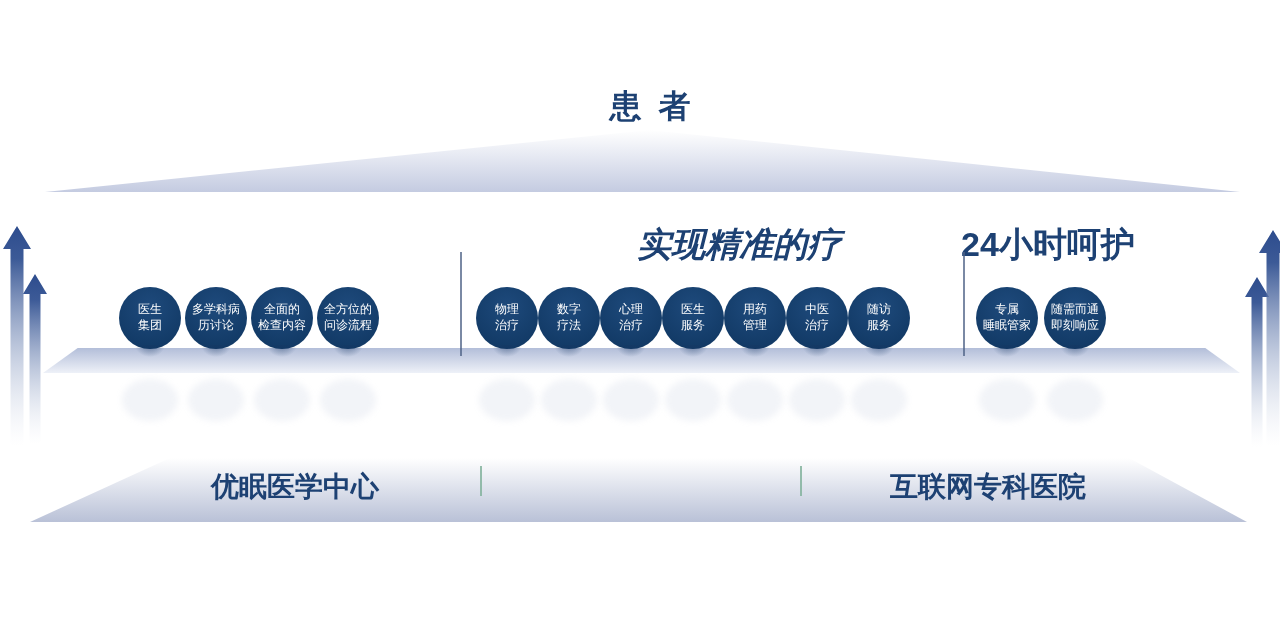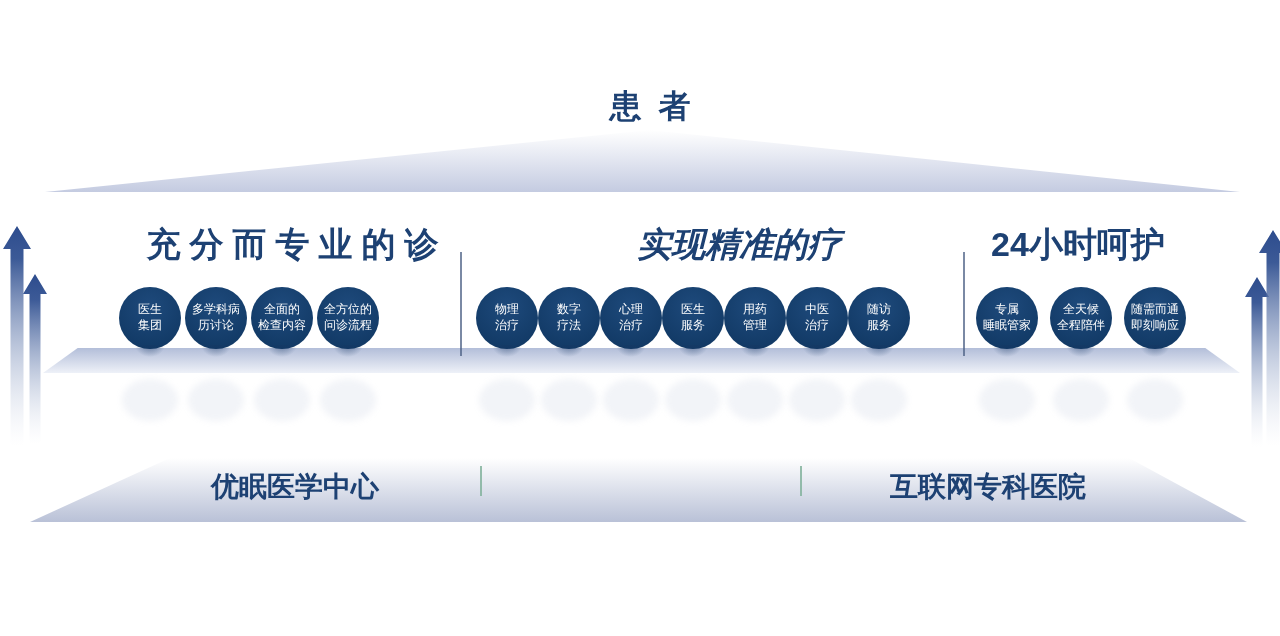--- a/index.html
+++ b/index.html
@@ -13,25 +13,25 @@
   .platform{position:absolute;left:43px;top:348px;width:1197px;height:25px;
             clip-path:polygon(2.9% 0,97.1% 0,100% 100%,0 100%);
             background:linear-gradient(to bottom,var(--platform_shade) 0%,#eef1f8 100%);}
   .base{position:absolute;left:30px;top:458px;width:1217px;height:64px;
         clip-path:polygon(11.5% 0,90.3% 0,100% 100%,0 100%);
         background:linear-gradient(to bottom,rgba(255,255,255,0) 0%,var(--base_shade) 100%);}
   .hdr{position:absolute;top:222px;transform:translateX(-50%);font-size:34px;font-weight:bold;
        color:var(--navy);white-space:nowrap;}
   .hdr1{left:297px;letter-spacing:9px;}
   .hdr2{left:739px;font-style:italic;}
-  .hdr3{left:1078px;}
+  .hdr3{left:1048px;}
   .vdiv{position:absolute;top:252px;width:2px;height:104px;background:var(--divider);opacity:.75;}
   .vdiv1{left:460px;} .vdiv2{left:963px;}
   .circle-row{position:absolute;top:287px;display:flex;z-index:2;}
-  .row1{left:119px;gap:4px;} .row2{left:476px;} .row3{left:976px;gap:12px;}
+  .row1{left:119px;gap:4px;} .row2{left:476px;} .row3{left:976px;gap:6px;}
   .circle-wrap{position:relative;width:62px;height:62px;flex:0 0 auto;}
   .circle{width:62px;height:62px;border-radius:50%;display:flex;flex-direction:column;
           align-items:center;justify-content:center;text-align:left;
           background:radial-gradient(circle at 50% 32%,var(--circle_top),var(--circle_bottom) 78%);
           color:#fff;font-size:12px;line-height:1.3;font-weight:400;}
   .circle span{display:block;white-space:nowrap;}
   .circle-shadow{position:absolute;top:58px;left:50%;transform:translateX(-50%);
           width:40px;height:16px;
           background:radial-gradient(ellipse 50% 100% at 50% 0%,rgba(21,54,98,.5),rgba(21,54,98,0) 75%);}
   .circle-ghost{position:absolute;top:92px;left:3px;width:56px;height:42px;border-radius:50%;
@@ -90,21 +90,20 @@
       <stop offset="0" stop-color="#2d4c8d"></stop>
           <stop offset="0.15" stop-color="#3c5a97"></stop>
       <stop offset="1" stop-color="#cdd5e6" stop-opacity="0"></stop>
         </linearGradient>
       </defs>
     <polygon points="14,0 28,23 20.5,23 20.5,216 7.5,216 7.5,23 0,23" fill="url(#ag4)"></polygon>
   </svg>
 
   <div class="platform"></div>
 
-  <div class="hdr hdr1">充分而专业的诊</div>
   <div class="hdr hdr2">实现精准的疗</div>
   <div class="hdr hdr3">24小时呵护</div>
 
   <div class="vdiv vdiv1"></div>
   <div class="vdiv vdiv2"></div>
 
   <div class="circle-row row1">
       <div class="circle-wrap">
         <div class="circle">
           <span>医生</span>
@@ -200,28 +199,20 @@
       <div class="circle-wrap">
         <div class="circle">
           <span>专属</span>
           <span>睡眠管家</span>
         </div>
         <div class="circle-shadow"></div>
         <div class="circle-ghost"></div>
       </div>
       <div class="circle-wrap">
         <div class="circle">
-          <span>全天候</span>
-          <span>全程陪伴</span>
-        </div>
-        <div class="circle-shadow"></div>
-        <div class="circle-ghost"></div>
-      </div>
-      <div class="circle-wrap">
-        <div class="circle">
           <span>随需而通</span>
           <span>即刻响应</span>
         </div>
         <div class="circle-shadow"></div>
         <div class="circle-ghost"></div>
       </div>
     </div>
 
   <div class="base"></div>
 

